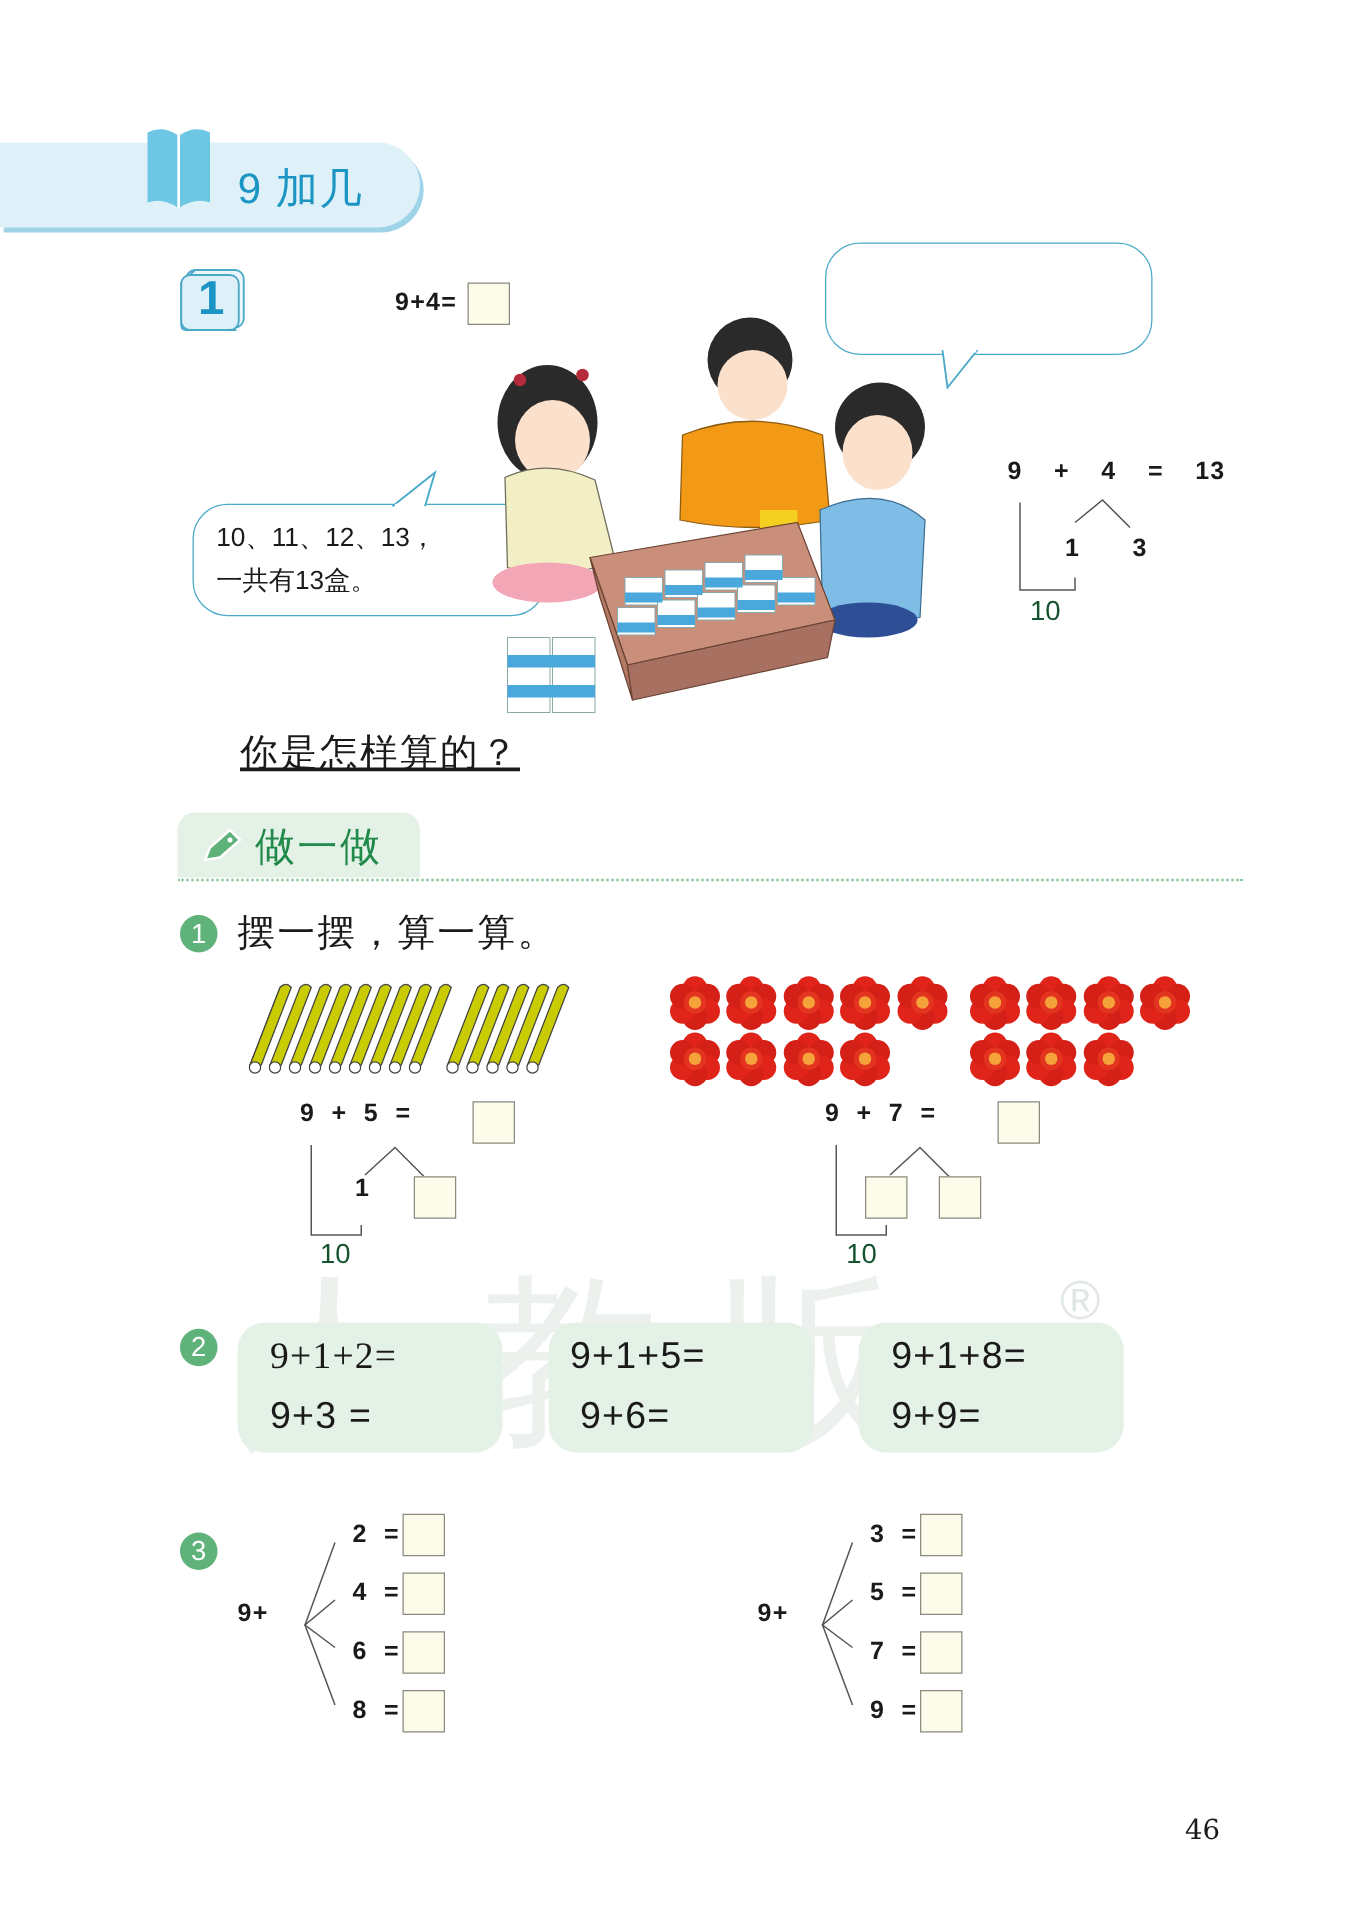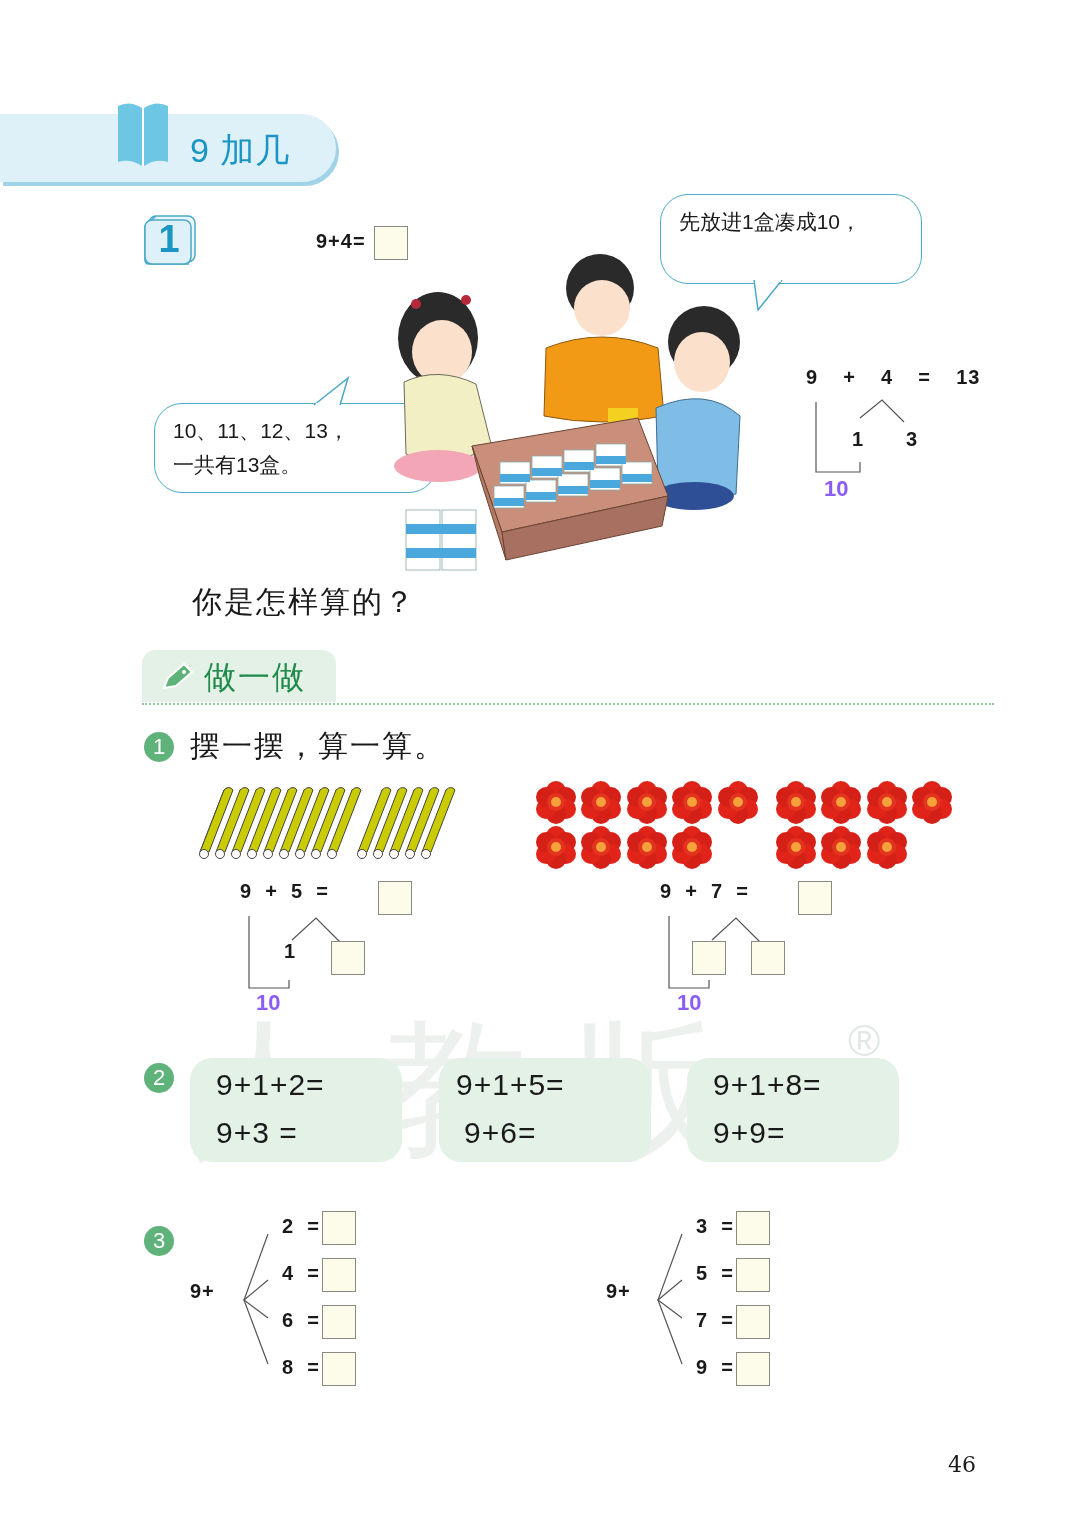--- a/index.html
+++ b/index.html
@@ -18,21 +18,21 @@
   .ex-num { left:144px; top:214px; width:52px; height:52px; }
   .ex-num-text { left:144px; top:218px; width:50px; text-align:center; font-size:38px; font-weight:bold; color:#1b95c4; }
 
   .eq-big { font-size:20px; letter-spacing:1px;font-weight:bold; }
   .box { display:inline-block; width:34px; height:34px; background:#fdfbea; border:1.5px solid #8a8a80;
          box-sizing:border-box; vertical-align:middle; }
 
   .bubble { border:1.5px solid #4aa9c8; border-radius:28px; background:#fff; box-sizing:border-box;
             font-size:21px; line-height:34px; padding:10px 18px; }
 
-  .red { color:#8b5cf6;font-weight:bold; }
+  .red { color:#14532d; }
 
   .doyi { left:142px; top:650px; width:194px; height:52px; background:#e4f1e6; border-radius:14px 14px 0 0; }
   .doyi-text { left:204px; top:656px; font-size:32px; color:#1f8a4a; letter-spacing:2px; }
   .dotline { left:142px; top:703px; width:852px; height:0; border-top:2px dotted #8cc79a; }
 
   .circle-num { width:30px; height:30px; border-radius:50%; background:#5fb37a; color:#fff; font-size:22px;
                 text-align:center; line-height:30px; }
 
   .green-card { background:#e4f1e6; border-radius:22px; width:212px; height:104px; }
   .card-line { font-size:30px; letter-spacing:1px; }
@@ -63,21 +63,20 @@
   <rect x="1" y="6" width="46" height="44" rx="7" fill="#dff1f8" stroke="#4aa9c8" stroke-width="1.5"></rect>
 </svg>
 <div class="abs ex-num-text">1</div>
 
 <div class="abs eq-big" style="left:316px;top:226px;">
   <span>9+4=</span>
   <span class="box" style="width:34px;height:34px;margin-left:2px;"></span>
 </div>
 
 <div class="abs bubble" style="left:660px;top:194px;width:262px;height:90px;">
-  <div>先放进1盒凑成10，</div>
 </div>
 <svg class="abs" style="left:752px;top:280px;" width="40" height="34" viewBox="0 0 40 34">
   <path d="M2 0 L6 30 L30 0" fill="#fff" stroke="#4aa9c8" stroke-width="1.5"></path>
   <rect x="3" y="-2" width="26" height="4" fill="#fff"></rect>
 </svg>
 
 <div class="abs bubble" style="left:154px;top:403px;width:283px;height:90px;">
   <div>10、11、12、13，</div>
   <div>一共有13盒。</div>
 </div>
@@ -149,21 +148,21 @@
   <span>13</span>
 </div>
 <svg class="abs" style="left:800px;top:396px;" width="130" height="80">
   <polyline points="16,6 16,76 60,76 60,66" fill="none" stroke="#555" stroke-width="1.2"></polyline>
   <polyline points="60,22 82,4 104,26" fill="none" stroke="#555" stroke-width="1.2"></polyline>
 </svg>
 <div class="abs eq-big" style="left:852px;top:428px;">1</div>
 <div class="abs eq-big" style="left:906px;top:428px;">3</div>
 <div class="abs red" style="left:824px;top:476px;font-size:22px;">10</div>
 
-<div class="abs serif" style="left:192px;top:582px;font-size:30px;letter-spacing:2px;">你是怎样算的？</div>
+<div class="abs serif" style="left:192px;top:582px;font-size:30px;letter-spacing:2px;text-decoration:underline;">你是怎样算的？</div>
 
 <div class="abs doyi"></div>
 <svg class="abs" style="left:160px;top:662px;" width="34" height="30" viewBox="0 0 34 30">
   <path d="M4 26 L8 16 L24 2 L32 10 L16 24 Z" fill="#5fb37a" stroke="#fff" stroke-width="2"></path>
   <circle cx="24" cy="10" r="2" fill="#fff"></circle>
 </svg>
 <div class="abs doyi-text serif">做一做</div>
 <div class="abs dotline"></div>
 
 <div class="abs circle-num" style="left:144px;top:732px;">1</div>
@@ -265,21 +264,21 @@
 <svg class="abs" style="left:660px;top:910px;" width="130" height="80">
   <polyline points="9,6 9,78 49,78 49,70" fill="none" stroke="#555" stroke-width="1.2"></polyline>
   <polyline points="52,30 76,8 100,32" fill="none" stroke="#555" stroke-width="1.2"></polyline>
 </svg>
 <span class="abs box" style="left:692px;top:941px;"></span>
 <span class="abs box" style="left:751px;top:941px;"></span>
 <div class="abs red" style="left:677px;top:990px;font-size:22px;">10</div>
 
 <div class="abs circle-num" style="left:144px;top:1063px;">2</div>
 <div class="abs green-card" style="left:190px;top:1058px;"></div>
-<div class="abs card-line" style="left:216px;top:1068px;">9+1+2=</div>
+<div class="abs card-line" style="left:216px;top:1068px;font-family:Liberation Serif, serif;">9+1+2=</div>
 <div class="abs card-line" style="left:216px;top:1116px;white-space:pre;">9+3 =</div>
 
 <div class="abs green-card" style="left:439px;top:1058px;"></div>
 <div class="abs card-line" style="left:456px;top:1068px;">9+1+5=</div>
 <div class="abs card-line" style="left:464px;top:1116px;">9+6=</div>
 
 <div class="abs green-card" style="left:687px;top:1058px;"></div>
 <div class="abs card-line" style="left:713px;top:1068px;">9+1+8=</div>
 <div class="abs card-line" style="left:713px;top:1116px;">9+9=</div>
 

